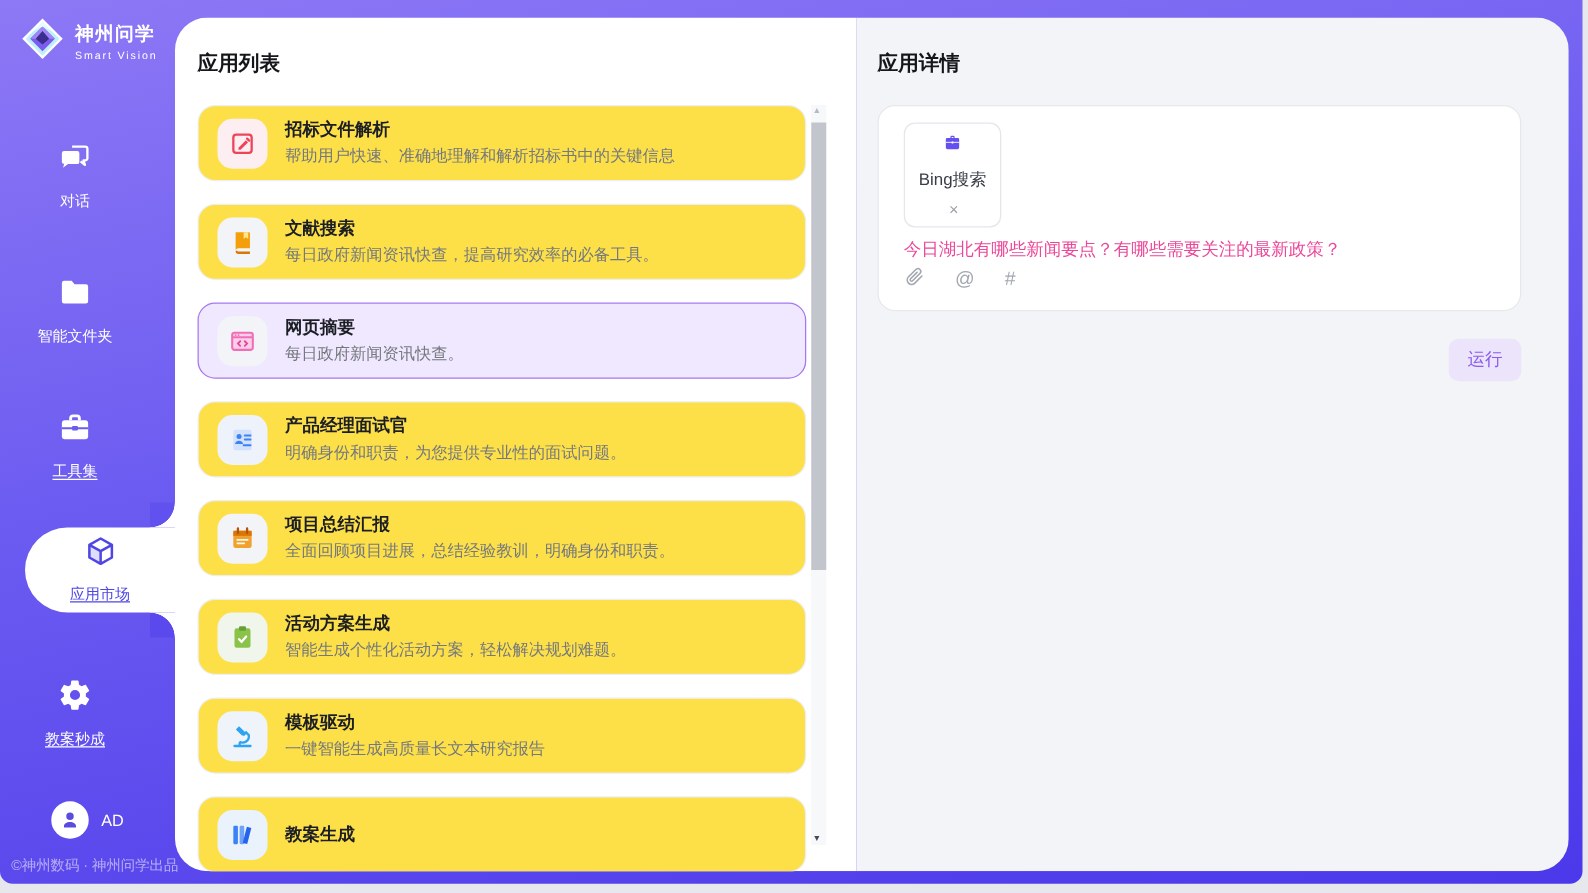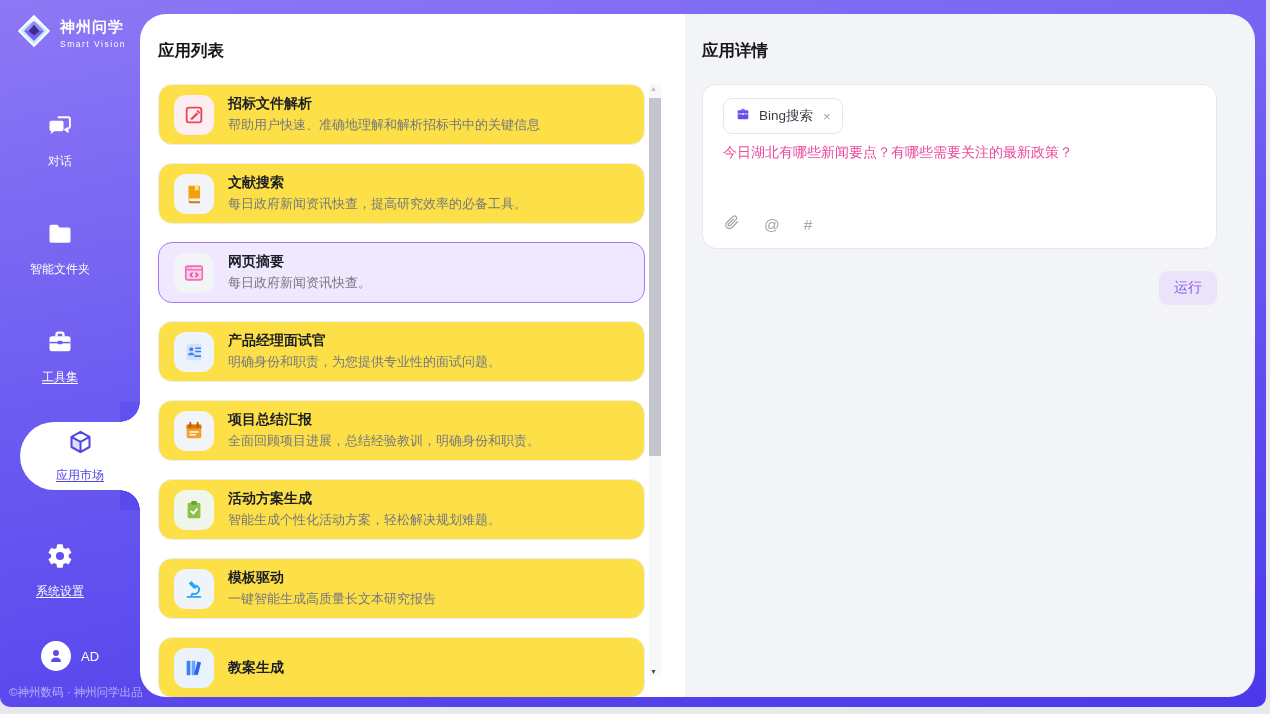--- a/index.html
+++ b/index.html
@@ -59,21 +59,21 @@
   .sb-up::before { content:"▲"; position:absolute; left:1px; top:1px; font-size:7px; color:#b6bac1; }
   .sb-down { position:absolute; bottom:0; left:0; width:12px; height:12px; cursor:pointer; }
   .sb-down::before { content:"▼"; position:absolute; left:1px; bottom:1px; font-size:7px; color:#434b5a; }
   .sb-thumb { position:absolute; top:14px; left:0; width:12px; height:358px; background:#c2c5cb; cursor:grab; }
 
   
   .detail-panel { flex:1; background:#f3f4f7; position:relative; padding:26px 0 0 17px; }
   .detail-card { margin-top:22px; width:515px; height:165px; background:#fff;
     border:1px solid #e7e8ec; border-radius:14px; position:relative; padding:13px 20px; }
   .tool-tag { display:inline-flex; align-items:center; gap:8px; border:1px solid #e4e6eb;
-    border-radius:9px; padding:7px 11px; background:#fff; }
+    border-radius:9px; padding:7px 11px; background:#fff;flex-direction:column; }
   .tag-label { font-size:13.5px; color:#3a3d46; }
   .tag-close { font-size:13px; color:#9ca1ab; margin-left:2px; cursor:pointer; line-height:1; }
   .query-text { margin-top:9px; font-size:14px; color:#ec4899; line-height:1.5;font-family:Liberation Mono, monospace; }
   .attach-row { position:absolute; left:20px; bottom:13px; display:flex; align-items:center;
     gap:24px; color:#a3a7b0; }
   .attach-glyph { font-size:15.5px; color:#a3a7b0; cursor:pointer; }
   .run-row { width:515px; display:flex; justify-content:flex-end; margin-top:22px; }
   .run-btn { background:#ece4fb; color:#8a5cf0; font-size:14px; border:none; cursor:pointer;
     padding:8px 15px; border-radius:8px; font-family:inherit; }
 </style>
@@ -142,21 +142,21 @@
       <span class="nav-label">应用市场</span>
     </div>
     <div class="curve curve-bottom"></div>
 
     <div class="nav-item nav-settings">
       <span class="nicon">
         <svg width="28" height="28" viewBox="0 0 24 24">
           <path fill="#fff" d="M19.4 13c.04-.32.06-.66.06-1s-.02-.68-.07-1l2.11-1.65a.5.5 0 00.12-.64l-2-3.46a.5.5 0 00-.61-.22l-2.49 1a7.3 7.3 0 00-1.73-1l-.38-2.65A.49.49 0 0013.92 2h-4a.49.49 0 00-.49.42l-.38 2.65c-.63.26-1.2.6-1.73 1l-2.49-1a.5.5 0 00-.61.22l-2 3.46c-.12.22-.07.49.12.64L4.45 11c-.05.32-.07.66-.07 1s.02.68.07 1l-2.11 1.65a.5.5 0 00-.12.64l2 3.46c.12.22.38.3.61.22l2.49-1c.53.4 1.1.74 1.73 1l.38 2.65c.04.24.24.42.49.42h4c.25 0 .45-.18.49-.42l.38-2.65a7.3 7.3 0 001.73-1l2.49 1c.23.09.49 0 .61-.22l2-3.46a.5.5 0 00-.12-.64zM12 15.5a3.5 3.5 0 110-7 3.5 3.5 0 010 7z"></path>
         </svg>
       </span>
-      <span class="nav-label ul">系统设置</span>
+      <span class="nav-label ul">教案秒成</span>
     </div>
 
     <div class="user-row">
       <span class="avatar">
         <svg width="20" height="20" viewBox="0 0 24 24">
           <path fill="#5b4ce0" d="M12 12a3.6 3.6 0 100-7.2A3.6 3.6 0 0012 12zm0 1.8c-3.2 0-5.8 1.7-5.8 3.9v1.5h11.6v-1.5c0-2.2-2.6-3.9-5.8-3.9z"></path>
         </svg>
       </span>
       <span class="user-name">AD</span>
     </div>

